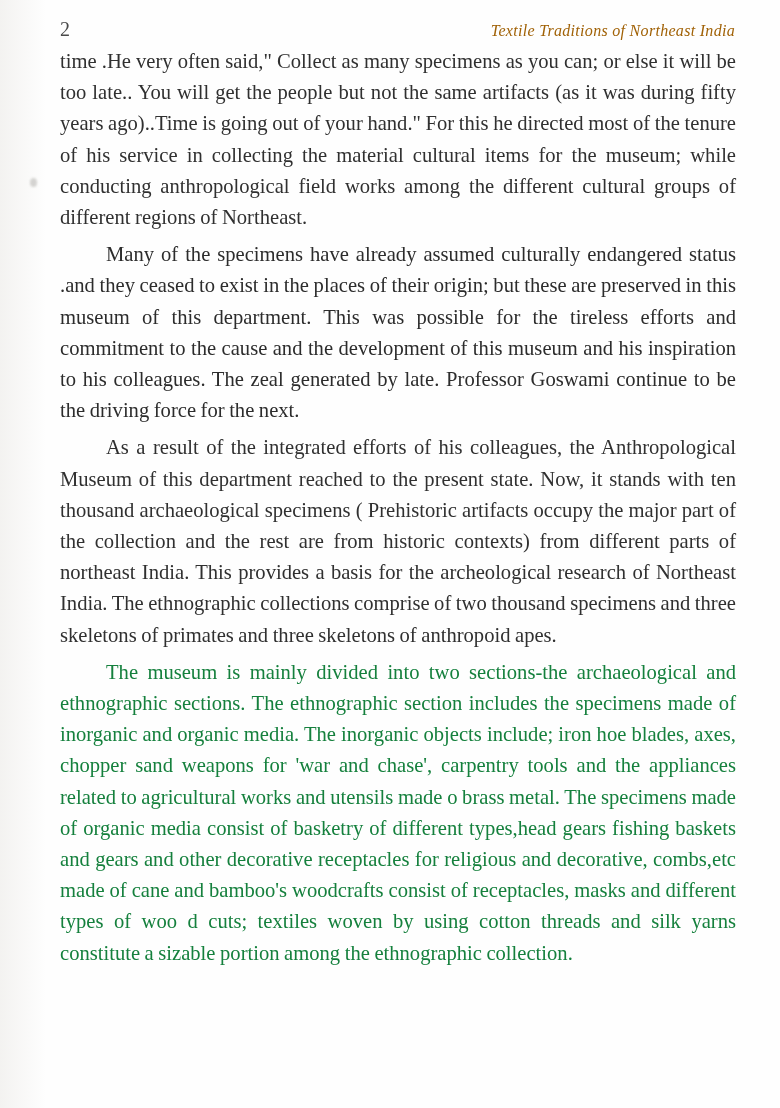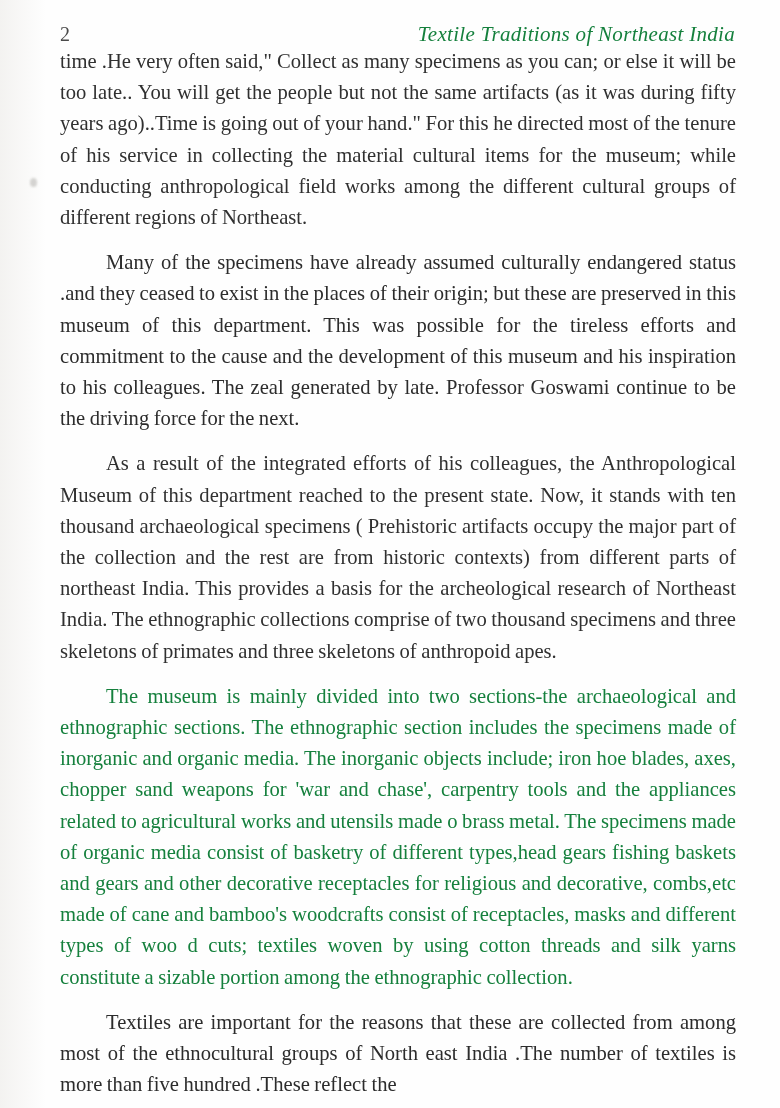--- a/index.html
+++ b/index.html
@@ -60,22 +60,22 @@
   }
   .folio {
     font-family: "Liberation Serif", "DejaVu Serif", serif;
     font-size: 20px;
     color: #4a4a4a;
     letter-spacing: 0.2px;
   }
   .head-title {
     font-family: "Liberation Serif", "DejaVu Serif", serif;
     font-style: italic;
-    font-size: 21px;
-    color: #15803d;
+    font-size: 16px;
+    color: #a16207;
     letter-spacing: 0.3px;
     white-space: nowrap;
     margin-top: 12px;
   }
 
   
   .textblock {
     position: absolute;
     left: 60px;
     top: 46px;
@@ -92,21 +92,21 @@
     color: #2e2e2e;
     word-spacing: 0.1px;
   }
   p.para.indent {
     text-indent: 46px;
   }
   p.para.tight {
     word-spacing: -0.6px;
   }
   p.para + p.para {
-    margin-top: 14px;
+    margin-top: 6px;
   }
 
   
   p.ink-a { color: #303030; }
   p.ink-b { color: #2c2c2c; }
   p.ink-c { color: #15803d; }
 </style>
 </head>
 <body>
 
@@ -123,17 +123,16 @@
   <div class="textblock">
 
     <p class="para ink-a tight">time .He very often said," Collect as many specimens as you can; or else it will be too late.. You will get the people but not the same artifacts (as it was during fifty years ago)..Time is going out of your hand." For this he directed most of the tenure of his service in collecting the material cultural items for the museum; while conducting anthropological field works among the different cultural groups of different regions of Northeast.</p>
 
     <p class="para indent ink-b tight">Many of the specimens have already assumed culturally endangered status .and they ceased to exist in the places of their origin; but these are preserved in this museum of this department. This was possible for the tireless efforts and commitment to the cause and the development of this museum and his inspiration to his colleagues. The zeal generated by late. Professor Goswami continue to be the driving force for the next.</p>
 
     <p class="para indent ink-a tight">As a result of the integrated efforts of his colleagues, the Anthropological Museum of this department reached to the present state. Now, it stands with ten thousand archaeological specimens ( Prehistoric artifacts occupy the major part of the collection and the rest are from historic contexts) from different parts of northeast India. This provides a basis for the archeological research of Northeast India. The ethnographic collections comprise of two thousand specimens and three skeletons of primates and three skeletons of anthropoid apes.</p>
 
     <p class="para indent ink-c tight">The museum is mainly divided into two sections-the archaeological and ethnographic sections. The ethnographic section includes the specimens made of inorganic and organic media. The inorganic objects include; iron hoe blades, axes, chopper sand weapons for 'war and chase', carpentry tools and the appliances related to agricultural works and utensils made o brass metal. The specimens made of organic media consist of basketry of different types,head gears fishing baskets and gears and other decorative receptacles for religious and decorative, combs,etc made of cane and bamboo's woodcrafts consist of receptacles, masks and different types of woo d cuts; textiles woven by using cotton threads and silk yarns constitute a sizable portion among the ethnographic collection.</p>
 
-    <p class="para indent ink-b tight">Textiles are important for the reasons that these are collected from among most of the ethnocultural groups of North east India .The number of textiles is more than five hundred .These reflect the</p>
 
   </div>
 
 </div>
 
 </body></html>

